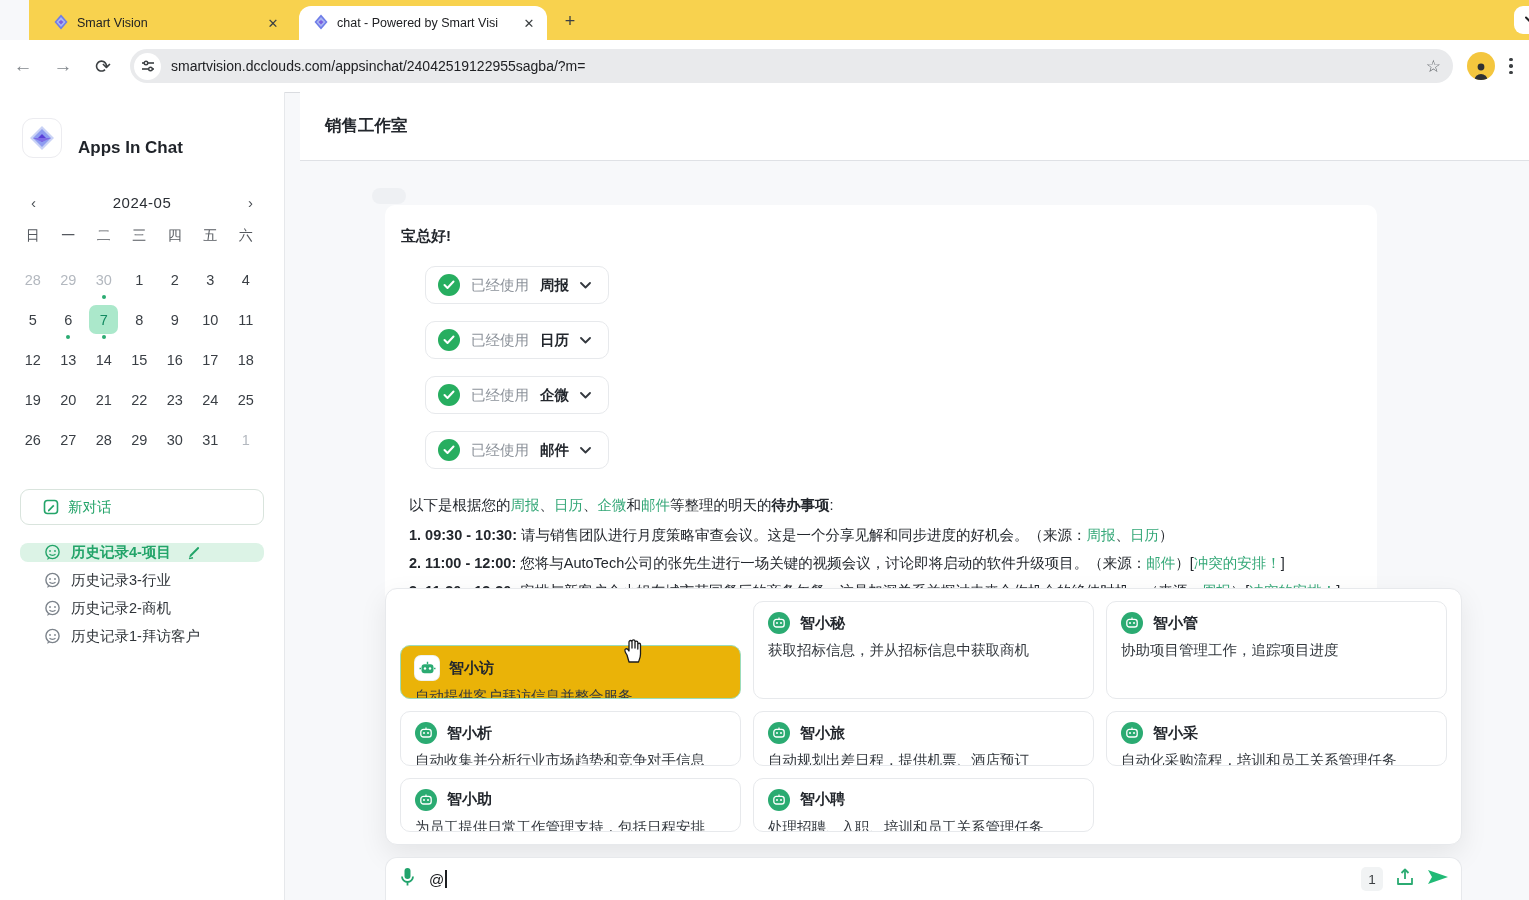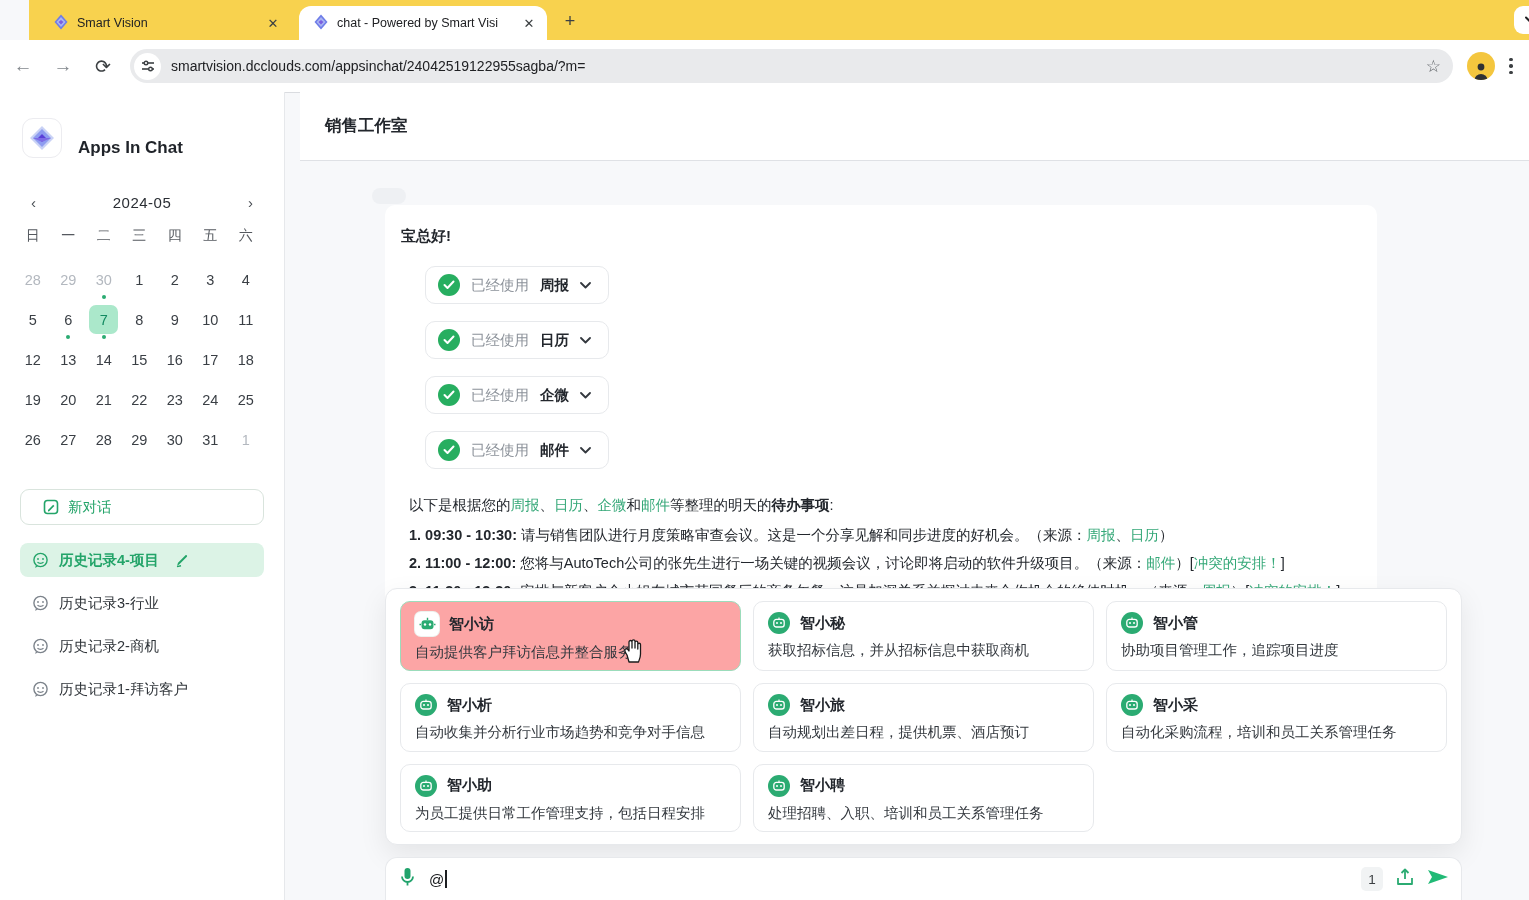--- a/index.html
+++ b/index.html
@@ -42,21 +42,21 @@
   .cal-cell { height:40px; display:flex; flex-direction:column; align-items:center; justify-content:flex-start; font-size:14.5px; color:#3a3f45; position:relative; }
   .cal-cell .num { width:29px; height:29px; display:flex; align-items:center; justify-content:center; border-radius:7px; }
   .cal-cell.wd { color:#55595f; font-size:14px; height:38px; }
   .cal-cell.muted { color:#b3b8bf; }
   .cal-cell.sel .num { background:#abe8cb; color:#128a61; }
   .cal-dot { width:4px; height:4px; border-radius:50%; background:#2bab72; margin-top:1px; visibility:hidden; }
   .cal-cell.hasdot .cal-dot { visibility:visible; }
 
   .newchat { margin:24px 20px 0 20px; height:36px; border:1px solid #d9e4dd; border-radius:9px; display:flex; align-items:center; gap:9px; padding-left:22px; color:#23a469; font-size:14.5px; background:#fff; }
   .hist { margin-top:18px; padding:0 20px; display:flex; flex-direction:column; gap:9px; }
-  .hist-item { height:34px; display:flex; align-items:center; gap:10px; padding-left:12px; border-radius:8px; font-size:14.5px; color:#2e3338; }
+  .hist-item { height:19px; display:flex; align-items:center; gap:10px; padding-left:24px; border-radius:8px; font-size:14.5px; color:#2e3338; }
   .hist-item.active { background:#dcf3e6; color:#23a469; font-weight:bold; }
   .hist-item .pencil { margin-left:6px; display:flex; }
 
   
   .main { position:absolute; left:300px; top:92px; width:1244px; height:808px; background:#f7f8fa; }
   .main-header { position:absolute; left:0; top:0; width:1244px; height:69px; background:#fff; border-bottom:1px solid #dfe1e5; display:flex; align-items:center; padding-left:25px; }
   .room-title { font-size:16.5px; font-weight:bold; color:#23272d; }
 
   .msg-ghost { position:absolute; left:72px; top:96px; width:34px; height:16px; background:#eef0f3; border-radius:8px; }
   .msg-card { position:absolute; left:85px; top:113px; width:992px; height:482px; background:#fff; border-radius:10px; padding:22px 16px 0 16px; }
@@ -67,21 +67,21 @@
   .pill .tool { font-size:14.5px; font-weight:bold; color:#23272d; }
   .check { width:22px; height:22px; border-radius:50%; background:#27ae60; display:flex; align-items:center; justify-content:center; }
   .rich { font-size:14.5px; line-height:28px; color:#23272d;margin-left:8px; }
   .intro { margin-top:22px; }
   .todos { margin-top:2px; }
   .lnk { color:#35a878; }
   .bld { font-weight:bold; }
 
   .agent-popup { position:absolute; left:85px; top:496px; width:1077px; height:257px; background:#fff; border:1px solid #e7e9ec; border-radius:12px; box-shadow:0 10px 28px rgba(0,0,0,.08); padding:12px 14px; display:grid; grid-template-columns:repeat(3,1fr); gap:12px; }
   .agent-card { border:1px solid #e7e9ec; border-radius:10px; background:#fff; padding:10px 14px 0 14px; overflow:hidden; }
-  .agent-card.hl { background:#fca5a5; border-color:#9bdcbb; }
+  .agent-card.hl { background:#eab308; border-color:#9bdcbb;margin-top:44px; }
   .agent-top { display:flex; align-items:center; gap:10px; }
   .agent-name { font-size:15px; font-weight:bold; color:#23272d; }
   .agent-desc { margin-top:7px; font-size:14.5px; color:#33383e; white-space:nowrap; overflow:hidden; text-overflow:ellipsis; }
   .bot-tile { width:24px; height:24px; background:#fff; border-radius:6px; display:flex; align-items:center; justify-content:center; box-shadow:0 0 0 1px #eef2ef; }
   .bot-circle { width:22px; height:22px; border-radius:50%; background:#2bab72; display:flex; align-items:center; justify-content:center; }
 
   .input-bar { position:absolute; left:85px; top:765px; width:1077px; height:43px; background:#fff; border:1px solid #e7e9ec; border-bottom:none; border-radius:12px 12px 0 0; display:flex; align-items:center; padding:0 12px 0 14px; }
   .at-text { font-size:15px; color:#16181b; margin-left:14px; }
   .caret { display:inline-block; width:1.5px; height:18px; background:#1c1e21; vertical-align:middle; margin-left:1px; }
   .input-right { margin-left:auto; display:flex; align-items:center; gap:13px; }

